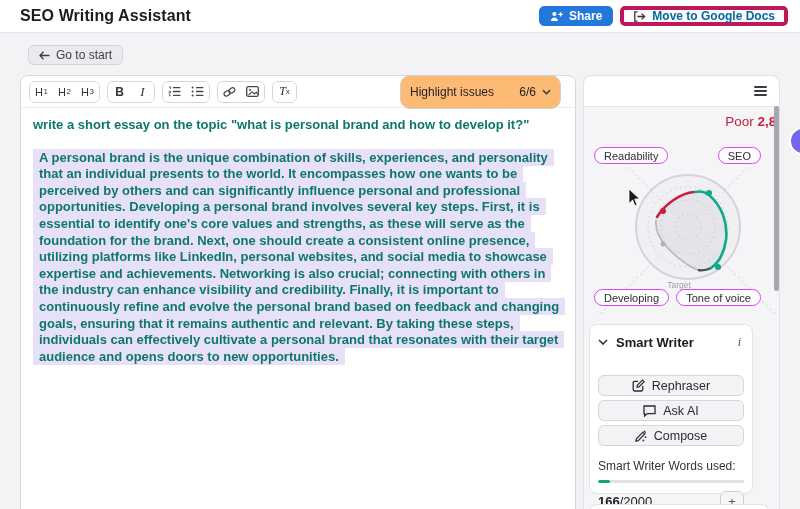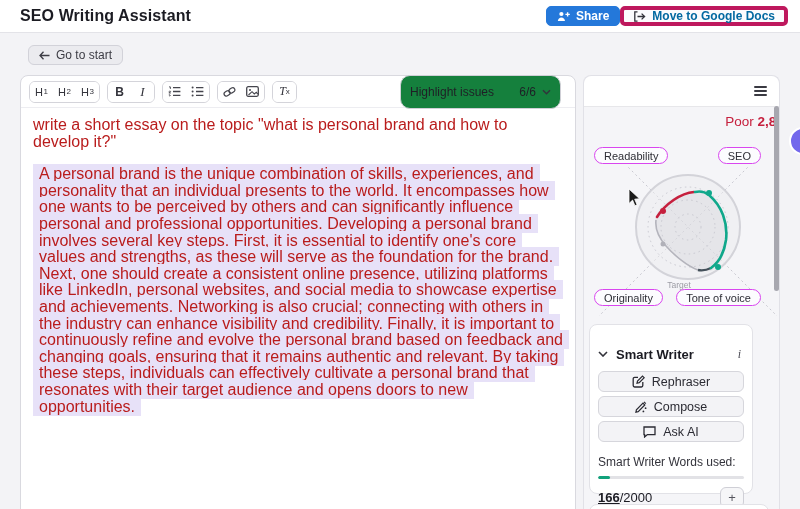--- a/index.html
+++ b/index.html
@@ -6,44 +6,44 @@
   html,body { width:800px; height:509px; overflow:hidden; }
   body {
     position:relative;
     font-family:"Liberation Sans","DejaVu Sans",sans-serif;
     background:#f3f3f6; color:#1b1b22;
   }
   
   .app-header{position:absolute;left:0;top:0;width:800px;height:33px;background:#fff;
     border-bottom:1px solid #e3e3e8;display:flex;align-items:center;padding:0 12px 0 20px;}
   .app-title{font-size:16px;font-weight:bold;letter-spacing:.1px;}
-  .hdr-actions{margin-left:auto;display:flex;padding-left:8px;}
+  .hdr-actions{margin-left:auto;display:flex;gap:7px;padding-left:8px;}
   .btn{display:inline-flex;align-items:center;gap:6px;height:20px;border-radius:5px;
     font-size:12px;cursor:pointer;white-space:nowrap;}
   .btn-share{background:#2478da;color:#fff;padding:0 10px;font-weight:bold;border:1px solid #2478da;}
   .btn-light{background:#fbfbfd;color:#0369a1;border:4px solid #be185d;padding:0 9px;font-weight:bold;text-align:right;}
   
   .go-start{position:absolute;left:28px;top:45px;height:20px;display:inline-flex;align-items:center;gap:6px;
     background:#ebebef;border:1px solid #d2d2d9;border-radius:6px;padding:0 10px;font-size:12px;color:#3c3c44;cursor:pointer;}
   
   .editor-card{position:absolute;left:20px;top:75px;width:556px;height:450px;background:#fff;
     border:1px solid #d9d9df;border-radius:8px;}
   .toolbar{display:flex;align-items:center;gap:7px;padding:5px 14px 5px 8px;border-bottom:1px solid #ededf1;height:32px;}
   .tb-group{display:flex;border:1px solid #d4d4da;border-radius:6px;overflow:hidden;background:#fff;}
   .tb-btn{width:23px;height:20px;display:flex;align-items:center;justify-content:center;
     font-size:11px;color:#33333b;cursor:pointer;background:#fff;}
   .tb-btn sub{font-size:8px;margin-left:.5px;}
   .tb-bold{font-weight:bold;font-size:12px;}
   .tb-italic{font-style:italic;font-family:"Liberation Serif","DejaVu Serif",serif;font-size:13px;}
   .tb-clear{font-style:italic;font-family:"Liberation Serif","DejaVu Serif",serif;font-size:12px;}
   .tb-clear .cx{font-size:8px;vertical-align:sub;font-style:normal;font-family:"Liberation Sans",sans-serif;}
   .hl-pill{margin-left:auto;display:flex;align-items:center;height:20px;border:1px solid #cfcfd6;
-    border-radius:10px;background:#15803d;padding:16px 9px;gap:6px;font-size:12px;color:#1f1f26;cursor:pointer;width:161px;}
+    border-radius:10px;background:#fdba74;padding:16px 9px;gap:6px;font-size:12px;color:#1f1f26;cursor:pointer;width:161px;}
   .hl-count{margin-left:auto;color:#1f1f26;}
-  .editor-text{padding:9px 12px;font-size:16px;line-height:16.6px;color:#b91c1c;}
+  .editor-text{padding:9px 12px;font-size:13px;line-height:16.6px;color:#0f766e;font-weight:bold;}
   .editor-text p.prompt{margin-bottom:16px;}
   .hl-span{background:#e7e1f8;box-decoration-break:clone;-webkit-box-decoration-break:clone;padding:1px 6px;}
   
   .sidebar{position:absolute;left:583px;top:75px;width:197px;height:434px;background:#f5f5f8;
     border:1px solid #e1e1e7;border-bottom:none;border-radius:8px 8px 0 0;overflow:hidden;}
   .sb-header{height:31px;background:#fff;border-bottom:1px solid #e7e7ea;border-radius:8px 8px 0 0;
     display:flex;align-items:center;justify-content:flex-end;padding-right:12px;}
   .menu-icon{display:inline-flex;flex-direction:column;gap:2.5px;cursor:pointer;}
   .menu-icon i{display:block;width:13px;height:1.8px;background:#3a3a42;border-radius:1px;}
   .score-line{position:absolute;left:16px;top:38px;width:100%;text-align:right;font-size:13.5px;}
@@ -53,28 +53,28 @@
   .pill{position:absolute;height:17px;display:inline-flex;align-items:center;justify-content:center;
     background:#fcfcfe;border:1px solid #d946ef;border-radius:9px;font-size:11px;color:#2e2e36;
     padding:0 9px;cursor:pointer;z-index:3;white-space:nowrap;}
   .pill-tl{left:10px;top:71px;}
   .pill-tr{right:18px;top:71px;}
   .pill-bl{left:10px;top:213px;}
   .pill-br{right:18px;top:213px;}
   .radar-svg{position:absolute;left:0;top:90px;z-index:2;}
   
   .sw-card{position:absolute;left:5px;top:248px;width:164px;height:170px;background:#fff;
-    border:1px solid #e2e2e7;border-radius:8px;padding:20px 8px;}
+    border:1px solid #e2e2e7;border-radius:8px;padding:8px 8px;}
   .sw-head{display:flex;align-items:center;height:18px;}
   .sw-title{font-size:13px;font-weight:bold;margin-left:8px;}
   .sw-info{margin-left:auto;font-family:"Liberation Serif","DejaVu Serif",serif;font-style:italic;
     font-size:12px;color:#4c4c55;cursor:pointer;padding:0 3px;}
   .sw-btn{margin-top:4px;height:21px;display:flex;align-items:center;justify-content:center;gap:7px;
     background:#f3f3f6;border:1px solid #d6d6dc;border-radius:6px;font-size:12.5px;color:#2b2b33;cursor:pointer;}
-  .sw-btn.first{margin-top:8px;}
+  .sw-btn.first{margin-top:24px;}
   .sw-words-label{margin-top:13px;font-size:12px;color:#33333b;}
   .sw-bar{margin-top:7px;height:3px;background:#e2e2e6;border-radius:2px;overflow:hidden;}
   .sw-bar-fill{height:100%;width:8.3%;background:#12a27c;border-radius:2px;}
   .sw-footer{margin-top:8px;display:flex;align-items:center;}
   .sw-count{font-size:13px;color:#1b1b22;}
   .sw-count b{font-weight:bold;text-decoration:underline;}
   .sw-plus{margin-left:auto;width:24px;height:21px;display:flex;align-items:center;justify-content:center;
     background:#f6f6f8;border:1px solid #cfcfd6;border-radius:6px;color:#55555e;font-size:13px;cursor:pointer;}
   .next-card{position:absolute;left:5px;top:428px;width:180px;height:20px;background:#fff;
     border:1px solid #e2e2e7;border-radius:8px;}
@@ -210,21 +210,21 @@
         <i></i>
       </span>
   </div>
   <div class="score-line">
     <span class="score-grade">Poor</span>
     <span class="score-val">2,8</span><span class="score-max">/10</span>
   </div>
 
   <div class="pill pill-tl">Readability</div>
   <div class="pill pill-tr">SEO</div>
-  <div class="pill pill-bl">Originality</div>
+  <div class="pill pill-bl">Developing</div>
   <div class="pill pill-br">Tone of voice</div>
 
   <svg class="radar-svg" width="197" height="150" viewBox="0 0 197 150">
     <line x1="9" y1="-34" x2="199" y2="156" stroke="#c8c8d0" stroke-width="1" stroke-dasharray="2 3"></line>
     <line x1="199" y1="-34" x2="9" y2="156" stroke="#c8c8d0" stroke-width="1" stroke-dasharray="2 3"></line>
     <circle cx="104" cy="61" r="52" fill="#ebebee" fill-opacity=".5" stroke="#d3d3d9" stroke-width="2"></circle>
     <circle cx="104" cy="61" r="40" fill="none" stroke="#c8c8d0" stroke-width="1" stroke-dasharray="1.5 3.5"></circle>
     <circle cx="104" cy="61" r="27" fill="none" stroke="#c8c8d0" stroke-width="1" stroke-dasharray="1.5 3.5"></circle>
     <circle cx="104" cy="61" r="13" fill="none" stroke="#c8c8d0" stroke-width="1" stroke-dasharray="1.5 3.5"></circle>
     <path d="M112 26 C124 26 137 38 141 52 C144 62 144 80 138 92 C135 99 132 103 126 105 C115 107 98 95 87 84 C79 76 72 66 71 57 C70 42 92 26 112 26 Z" fill="#c9c9d2" fill-opacity=".28"></path>
@@ -254,37 +254,37 @@
       <span class="icon">
         <svg width="13" height="13" viewBox="0 0 13 13">
             <path d="M10.8 7v3.6a1.4 1.4 0 0 1-1.4 1.4H2.6a1.4 1.4 0 0 1-1.4-1.4V3.8a1.4 1.4 0 0 1 1.4-1.4H6" fill="none" stroke="#2b2b33" stroke-width="1.3"></path>
             <path d="M5 8.2 5.5 6 10.5 1l1.7 1.7-5 5Z" fill="none" stroke="#2b2b33" stroke-width="1.2"></path>
           </svg>
       </span>
       <span>Rephraser</span>
     </div>
     <div class="sw-btn">
       <span class="icon">
+        <svg width="13" height="12" viewBox="0 0 13 12">
+            <path d="M1 1h11v7.6H4.4L1.6 11V8.6H1Z" fill="none" stroke="#2b2b33" stroke-width="1.3"></path>
+          </svg>
+      </span>
+      <span>Ask AI</span>
+    </div>
+    <div class="sw-btn">
+      <span class="icon">
         <svg width="12" height="12" viewBox="0 0 12 12">
             <path d="M3.2 10.6.9 11.1l.5-2.3L8 2.2 9.8 4Z" fill="none" stroke="#2b2b33" stroke-width="1.2"></path>
             <path d="M9 .9 10.8 2.7" stroke="#2b2b33" stroke-width="1.2"></path>
             <circle cx="10.6" cy="7.2" r=".9" fill="#2b2b33"></circle>
             <circle cx="8.4" cy="10.4" r=".9" fill="#2b2b33"></circle>
           </svg>
       </span>
       <span>Compose</span>
     </div>
-    <div class="sw-btn">
-      <span class="icon">
-        <svg width="13" height="12" viewBox="0 0 13 12">
-            <path d="M1 1h11v7.6H4.4L1.6 11V8.6H1Z" fill="none" stroke="#2b2b33" stroke-width="1.3"></path>
-          </svg>
-      </span>
-      <span>Ask AI</span>
-    </div>
     <div class="sw-words-label">Smart Writer Words used:</div>
     <div class="sw-bar">
         <div class="sw-bar-fill"></div>
       </div>
     <div class="sw-footer">
       <span class="sw-count"><b>166</b><span>/2000</span></span>
       <span class="sw-plus">+</span>
     </div>
   </div>
 

